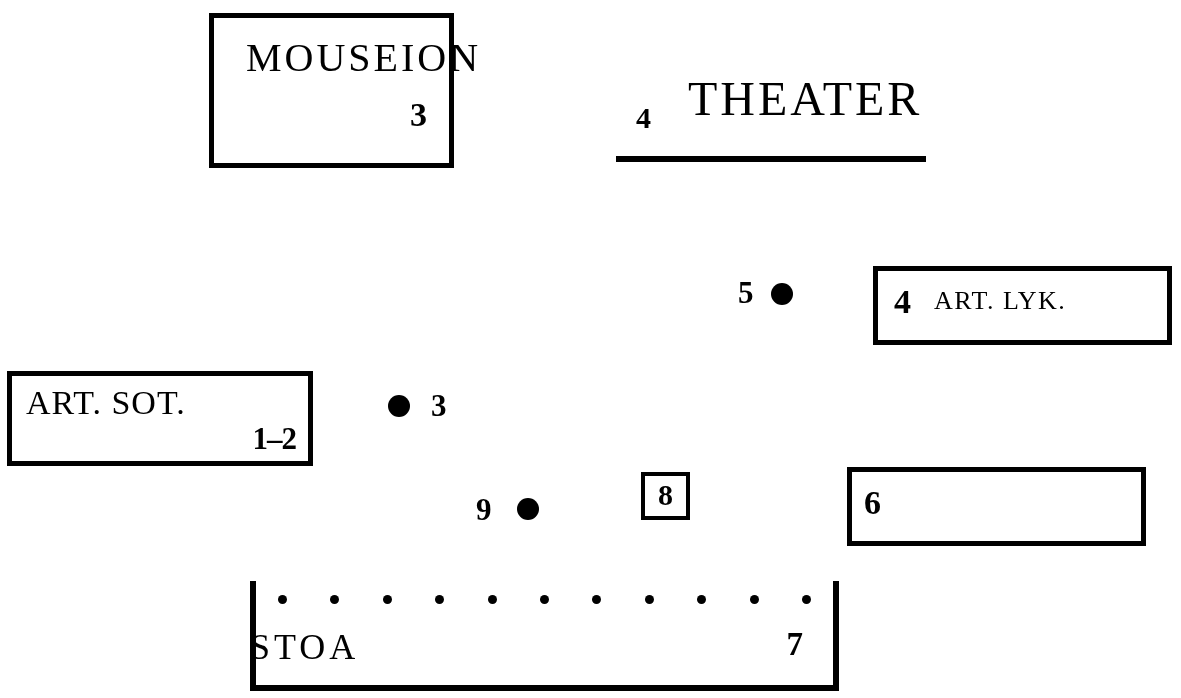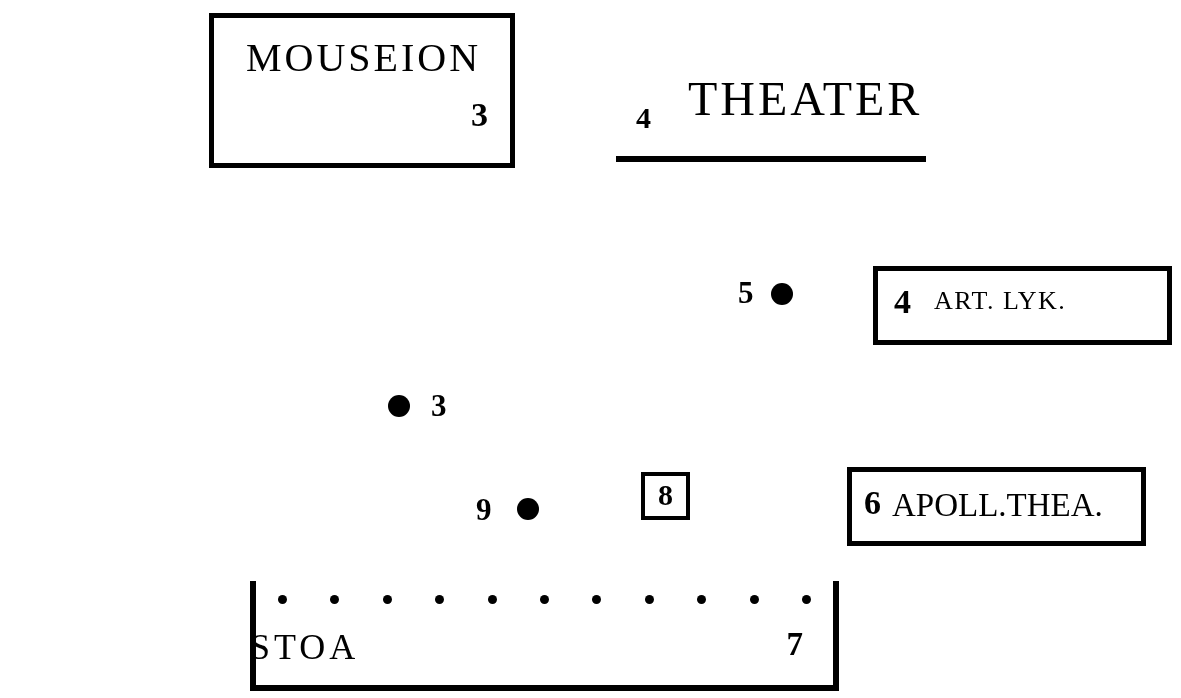--- a/index.html
+++ b/index.html
@@ -29,21 +29,21 @@
   .box-label {
     position: absolute;
     white-space: nowrap;
     font-weight: 400;
   }
 
   
   #mouseion-box {
     left: 209px;
     top: 13px;
-    width: 306px;
+    width: 245px;
     height: 155px;
   }
   #mouseion-name {
     left: 32px;
     top: 16px;
     font-size: 40px;
     letter-spacing: 3px;
   }
   #mouseion-number {
     right: 22px;
@@ -257,24 +257,27 @@
     <span id="theater-number">4</span>
     <span id="theater-name">THEATER</span>
     <div id="theater-rule"></div>
   </div>
 
   <div class="building-box" id="artlyk-box">
     <span class="box-label" id="artlyk-number">4</span>
     <span class="box-label" id="artlyk-name">ART. LYK.</span>
   </div>
 
+  <div class="building-box" id="artsot-box">
+    <span class="box-label" id="artsot-name">ART. SOT.</span>
+    <span class="box-label" id="artsot-number">1–2</span>
+  </div>
 
   <div class="building-box" id="apoll-box">
     <span class="box-label" id="apoll-number">6</span>
-    <span class="box-label" id="apoll-name">APOLL.THEA.</span>
   </div>
 
   <div class="building-box" id="feature8-box">
     <span class="box-label" id="feature8-number">8</span>
   </div>
 
   <div class="point-marker" id="marker5"></div>
   <span class="point-label" id="marker5-label">5</span>
 
   <div class="point-marker" id="marker3"></div>

